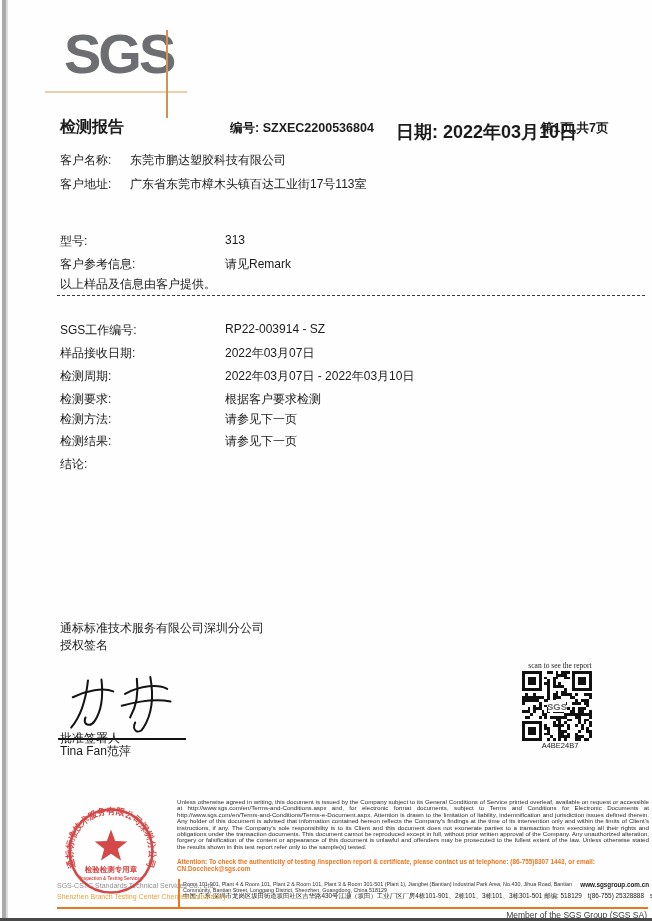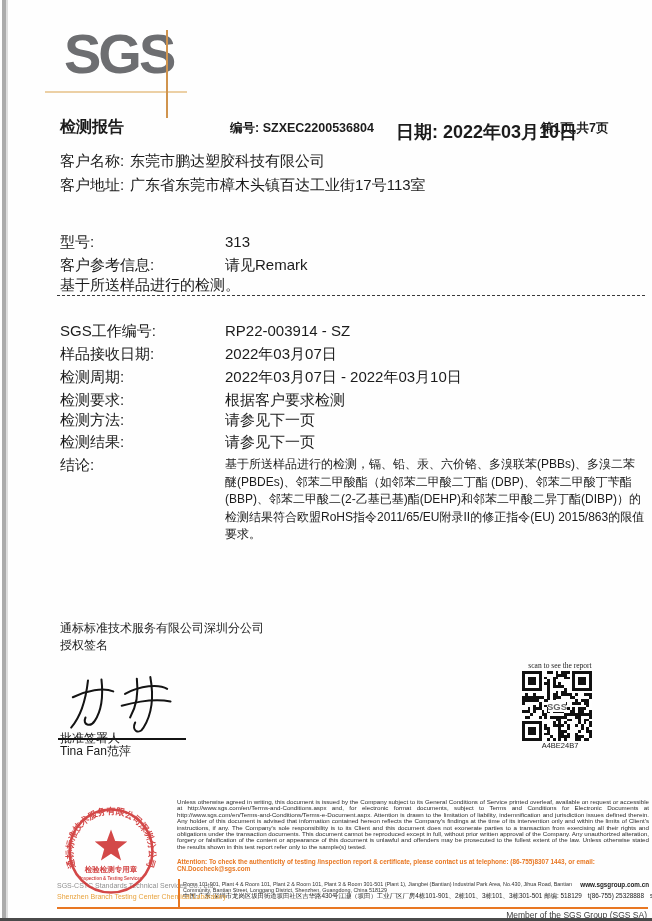--- a/index.html
+++ b/index.html
@@ -13,21 +13,21 @@
   .logo{position:absolute;left:64px;top:26px;font-size:56px;font-weight:bold;color:#6d6e71;
         letter-spacing:-3px;line-height:1;}
   .crop-h{position:absolute;left:45px;top:91px;width:142px;height:2px;background:#ecd0a5;}
   .crop-v{position:absolute;left:166px;top:30px;width:2px;height:88px;background:#d0944e;}
   .title-row{position:absolute;left:0;top:117px;width:652px;height:20px;font-weight:bold;padding-left:16px;}
   .title-cn{position:absolute;left:60px;top:0;font-size:16px;}
   .t-no{position:absolute;left:230px;top:3px;font-size:12.5px;}
   .t-date{position:absolute;left:396px;top:3px;font-size:18px;}
   .t-page{position:absolute;left:541px;top:3px;font-size:12.5px;}
   
-  .row{position:absolute;left:0;width:652px;height:16px;font-size:15px;white-space:nowrap;}
+  .row{position:absolute;left:0;width:652px;height:16px;font-size:12px;white-space:nowrap;}
   .lbl{position:absolute;left:60px;}
   .v130{position:absolute;left:130px;}
   .v225{position:absolute;left:225px;}
   .dashed{position:absolute;left:57px;top:295px;width:588px;border-top:1.5px dashed #3a3a3a;}
   .conclusion{position:absolute;left:225px;top:456px;width:420px;font-size:12px;line-height:17.5px;}
   
   .sig-company{position:absolute;left:60px;top:620px;font-size:12px;}
   .sig-auth{position:absolute;left:60px;top:637px;font-size:12px;}
   .sig-svg{position:absolute;left:60px;top:672px;}
   .sig-line{position:absolute;left:58px;top:738px;width:128px;height:2px;background:#141414;}
@@ -91,21 +91,21 @@
 
   <div class="row" style="top:233px">
     <span class="lbl">型号:</span>
     <span class="v225">313</span>
   </div>
   <div class="row" style="top:256px">
     <span class="lbl">客户参考信息:</span>
     <span class="v225">请见Remark</span>
   </div>
   <div class="row" style="top:276px">
-    <span class="lbl">基于所送样品进行的检测。</span>
+    <span class="lbl">以上样品及信息由客户提供。</span>
   </div>
 
   <div class="dashed"></div>
 
   <div class="row" style="top:322px">
     <span class="lbl">SGS工作编号:</span>
     <span class="v225">RP22-003914 - SZ</span>
   </div>
   <div class="row" style="top:345px">
     <span class="lbl">样品接收日期:</span>
@@ -123,21 +123,20 @@
     <span class="lbl">检测方法:</span>
     <span class="v225">请参见下一页</span>
   </div>
   <div class="row" style="top:433px">
     <span class="lbl">检测结果:</span>
     <span class="v225">请参见下一页</span>
   </div>
   <div class="row" style="top:456px">
     <span class="lbl">结论:</span>
   </div>
-  <div class="conclusion">基于所送样品进行的检测，镉、铅、汞、六价铬、多溴联苯(PBBs)、多溴二苯醚(PBDEs)、邻苯二甲酸酯（如邻苯二甲酸二丁酯 (DBP)、邻苯二甲酸丁苄酯(BBP)、邻苯二甲酸二(2-乙基已基)酯(DEHP)和邻苯二甲酸二异丁酯(DIBP)）的检测结果符合欧盟RoHS指令2011/65/EU附录II的修正指令(EU) 2015/863的限值要求。</div>
 
   <div class="sig-company">通标标准技术服务有限公司深圳分公司</div>
   <div class="sig-auth">授权签名</div>
   <svg class="sig-svg" width="120" height="64" viewBox="0 0 140 76">
     <g fill="none" stroke="#141414" stroke-width="2.4" stroke-linecap="round">
       <path d="M14,30 C30,22 50,18 62,23"></path>
       <path d="M32,10 C30,28 26,50 12,66"></path>
       <path d="M48,9 C50,27 48,46 40,58 C35,66 25,63 29,54"></path>
       <path d="M76,26 C94,16 116,14 126,20"></path>
       <path d="M90,8 C92,24 90,40 82,54"></path>

